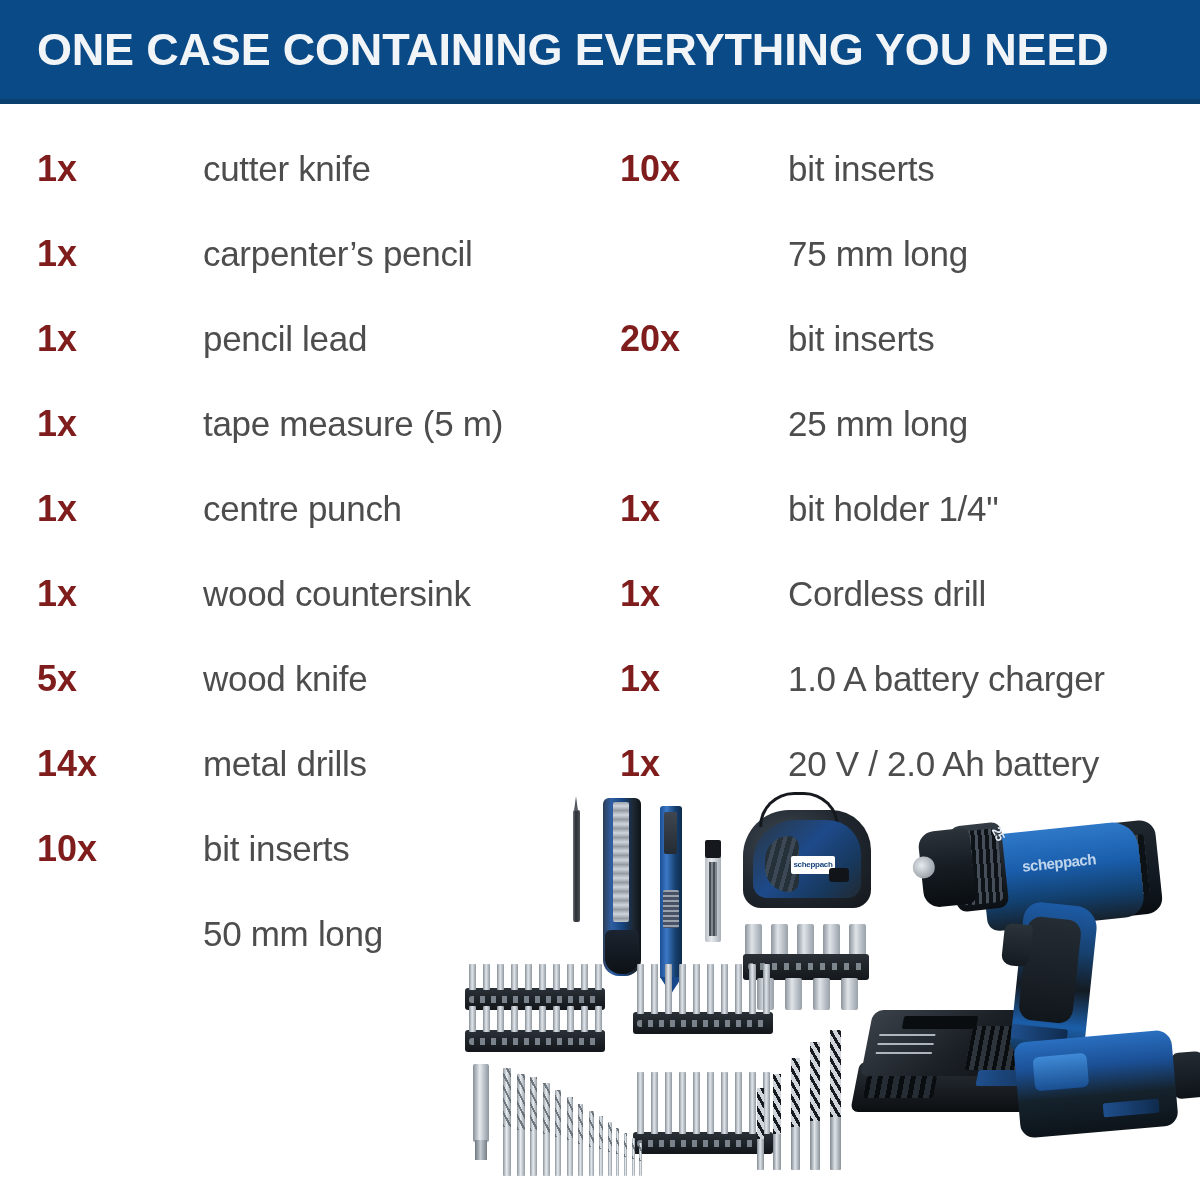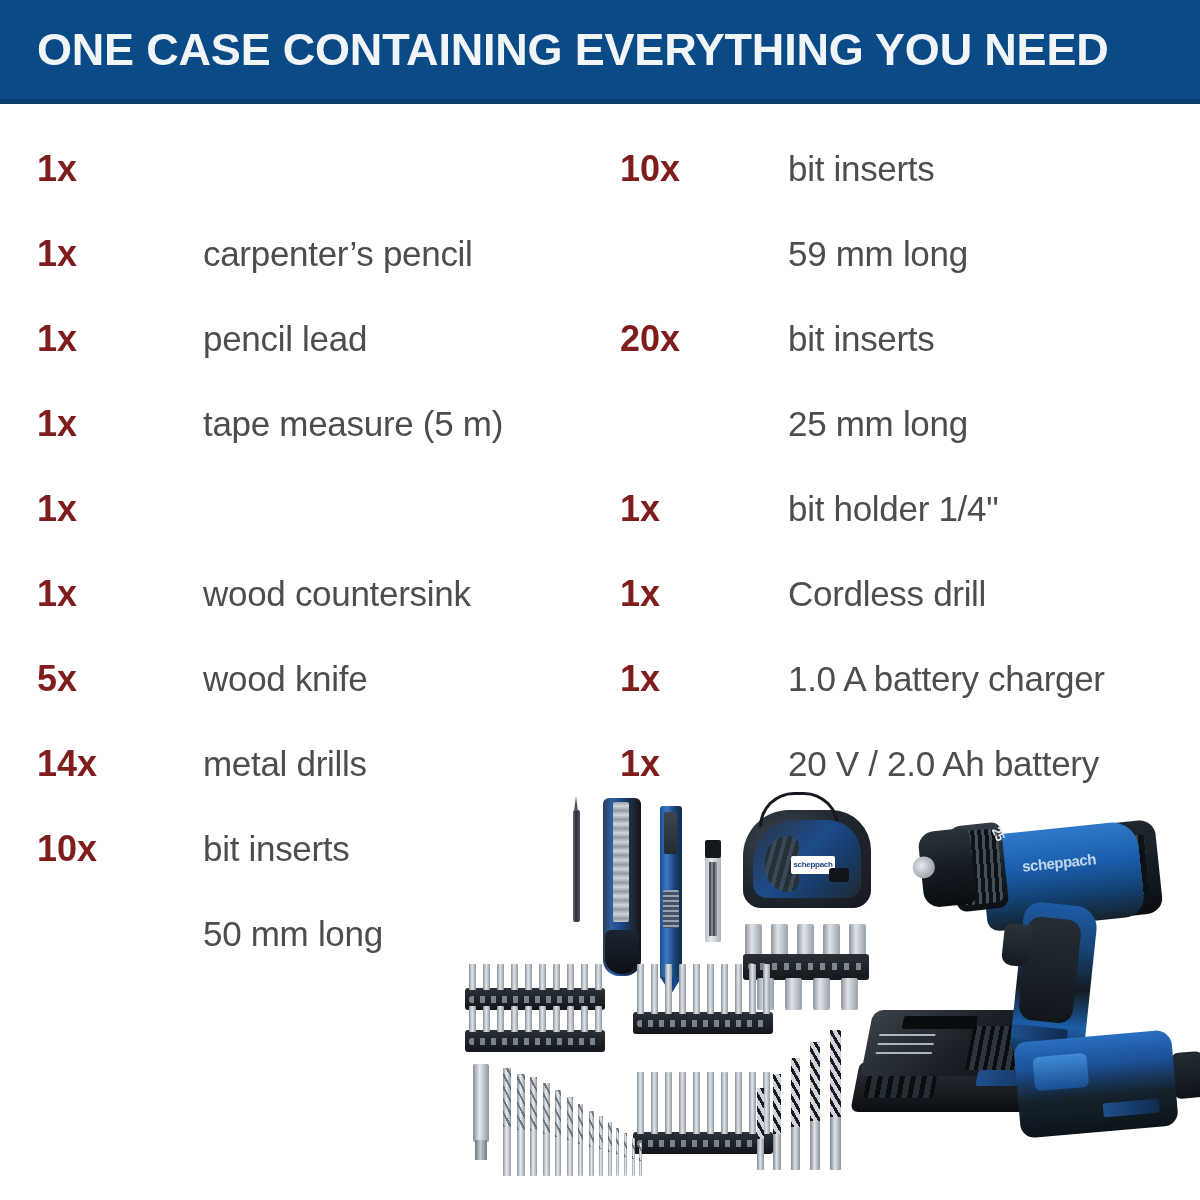--- a/index.html
+++ b/index.html
@@ -401,35 +401,37 @@
 
   <div class="header-banner">
     <div class="header-title">
       <span>ONE CASE CONTAINING EVERYTHING YOU NEED</span>
     </div>
   </div>
 
   <div class="col col-left">
     <div class="item-row">
       <span class="qty">1x</span>
+      <span class="desc">cutter knife</span>
     </div>
     <div class="item-row">
       <span class="qty">1x</span>
       <span class="desc">carpenter’s pencil</span>
     </div>
     <div class="item-row">
       <span class="qty">1x</span>
       <span class="desc">pencil lead</span>
     </div>
     <div class="item-row">
       <span class="qty">1x</span>
       <span class="desc">tape measure (5 m)</span>
     </div>
     <div class="item-row">
       <span class="qty">1x</span>
+      <span class="desc">centre punch</span>
     </div>
     <div class="item-row">
       <span class="qty">1x</span>
       <span class="desc">wood countersink</span>
     </div>
     <div class="item-row">
       <span class="qty">5x</span>
       <span class="desc">wood knife</span>
     </div>
     <div class="item-row">
@@ -446,21 +448,21 @@
     </div>
   </div>
 
   <div class="col col-right">
     <div class="item-row">
       <span class="qty">10x</span>
       <span class="desc">bit inserts</span>
     </div>
     <div class="item-row">
       <span class="qty"></span>
-      <span class="desc">59 mm long</span>
+      <span class="desc">75 mm long</span>
     </div>
     <div class="item-row">
       <span class="qty">20x</span>
       <span class="desc">bit inserts</span>
     </div>
     <div class="item-row">
       <span class="qty"></span>
       <span class="desc">25 mm long</span>
     </div>
     <div class="item-row">

